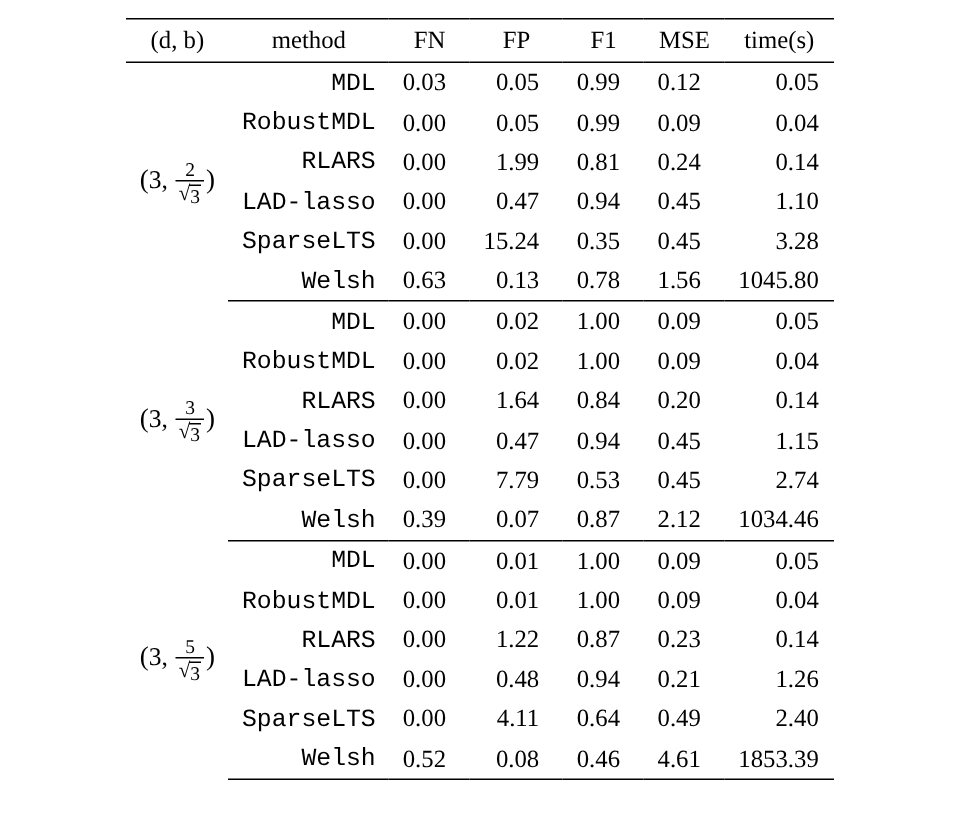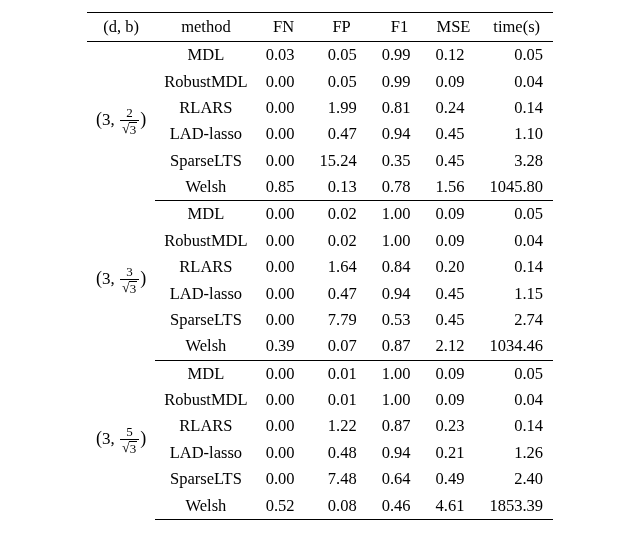--- a/index.html
+++ b/index.html
@@ -63,21 +63,21 @@
       line-height: 1;
       font-size: 13px;
       margin-left: -1px;
     }
     tbody tr.group-start td.vcell {
       border-top: 1px solid #000;
     }
     tbody tr.last td {
       border-bottom: 1px solid #000;
     }
-    td.method { text-align: center; }
+    td.method { text-align: right; font-family: Liberation Mono, monospace; }
     td.num { text-align: right; padding-right: 16px; }
     td.num-wide { text-align: right; padding-right: 10px; }
   </style>
 </head>
 <body>
 
 <table>
   <thead>
     <tr>
       <th>(d, b)</th>
@@ -129,21 +129,21 @@
       <tr>
         <td class="method vcell">SparseLTS</td>
         <td class="num vcell">0.00</td>
         <td class="num vcell">15.24</td>
         <td class="num vcell">0.35</td>
         <td class="num vcell">0.45</td>
         <td class="num-wide vcell">3.28</td>
       </tr>
       <tr>
         <td class="method vcell">Welsh</td>
-        <td class="num vcell">0.85</td>
+        <td class="num vcell">0.63</td>
         <td class="num vcell">0.13</td>
         <td class="num vcell">0.78</td>
         <td class="num vcell">1.56</td>
         <td class="num-wide vcell">1045.80</td>
       </tr>
       <tr class="group-start">
         <td rowspan="6" class="group-label"><span class="paren">(</span>3, <span class="frac"><span class="num">3</span><span class="den"><span class="sqrt">
                 <span class="surd">√</span>
                 <span class="radicand">3</span>
               </span></span></span><span class="paren">)</span></td>
@@ -226,21 +226,21 @@
         <td class="method vcell">LAD-lasso</td>
         <td class="num vcell">0.00</td>
         <td class="num vcell">0.48</td>
         <td class="num vcell">0.94</td>
         <td class="num vcell">0.21</td>
         <td class="num-wide vcell">1.26</td>
       </tr>
       <tr>
         <td class="method vcell">SparseLTS</td>
         <td class="num vcell">0.00</td>
-        <td class="num vcell">7.48</td>
+        <td class="num vcell">4.11</td>
         <td class="num vcell">0.64</td>
         <td class="num vcell">0.49</td>
         <td class="num-wide vcell">2.40</td>
       </tr>
       <tr class="last">
         <td class="method vcell">Welsh</td>
         <td class="num vcell">0.52</td>
         <td class="num vcell">0.08</td>
         <td class="num vcell">0.46</td>
         <td class="num vcell">4.61</td>

